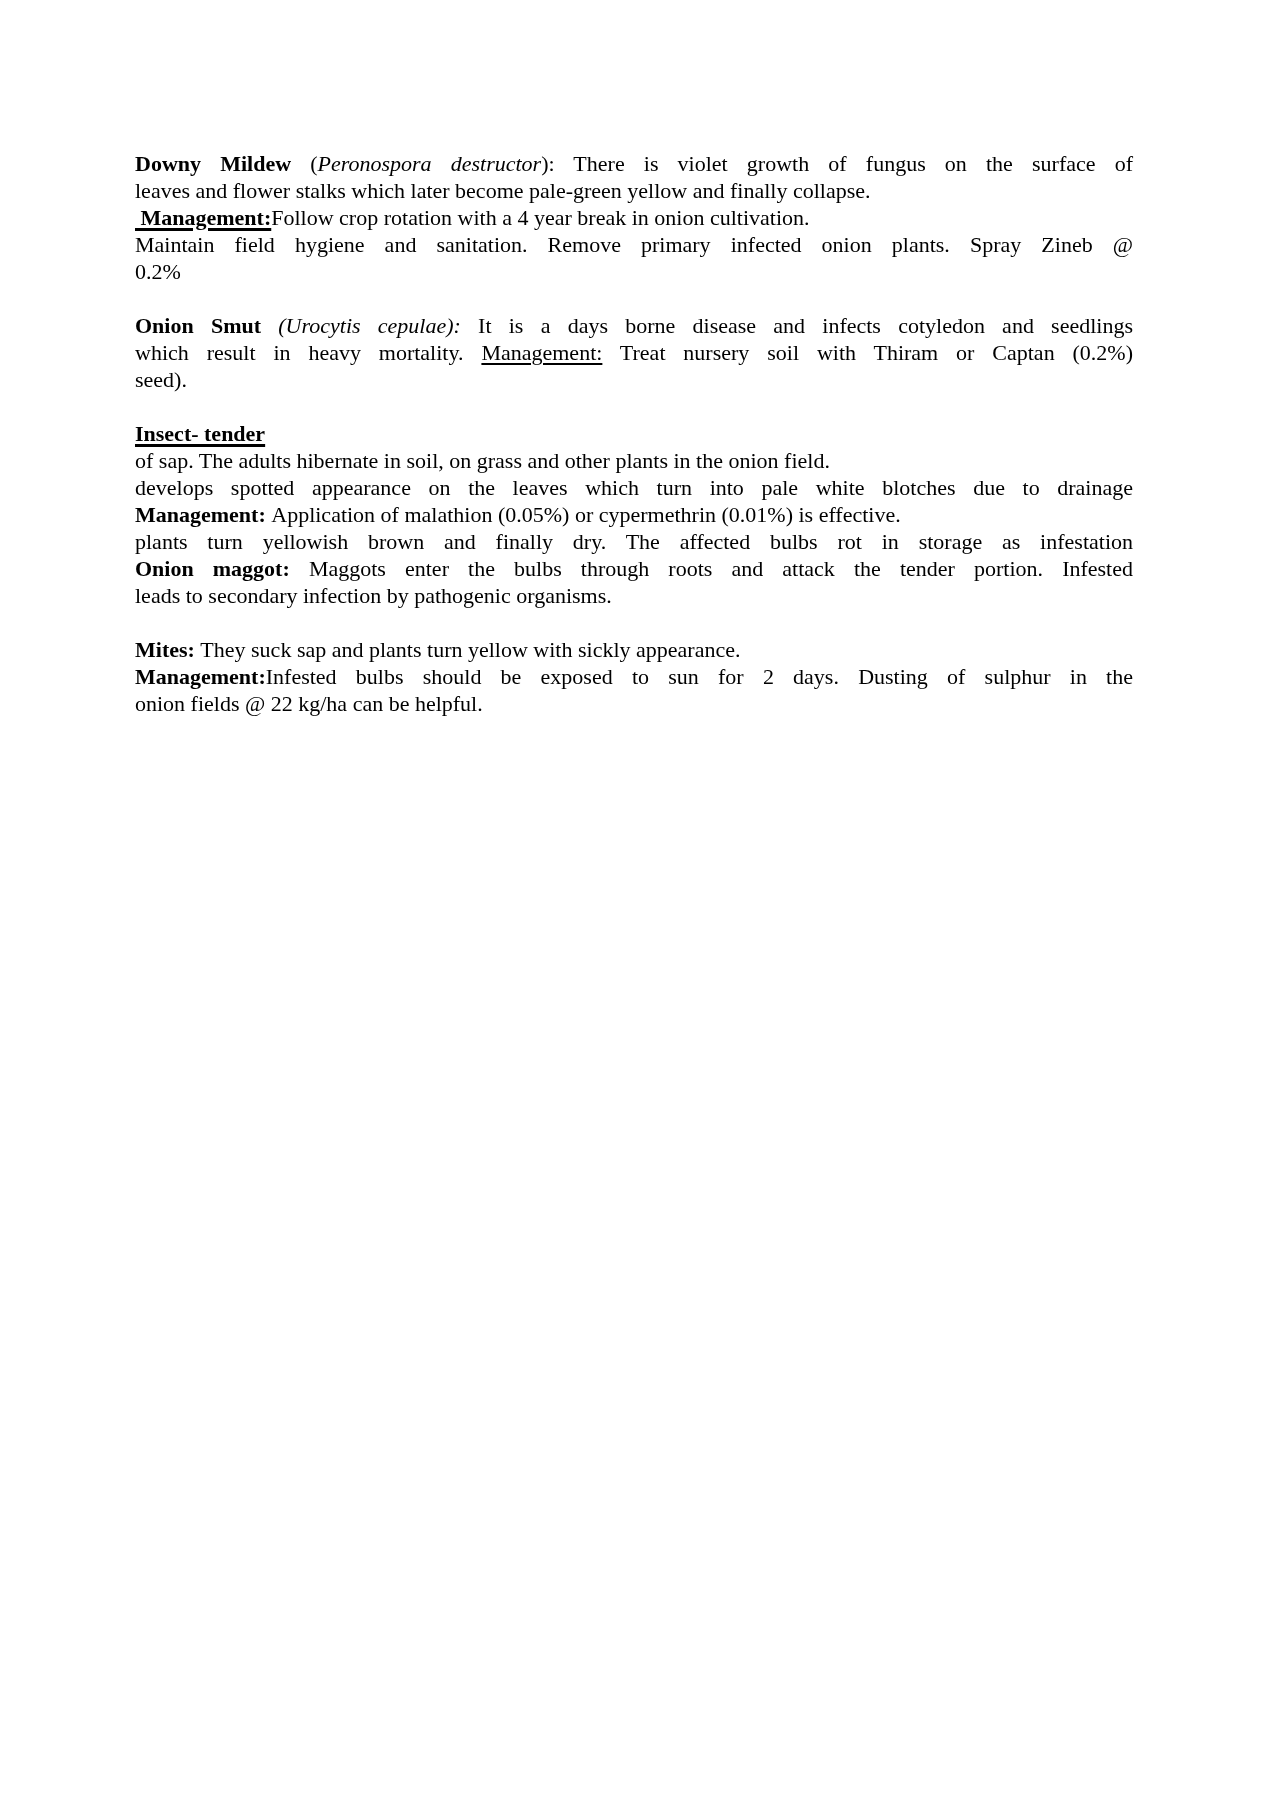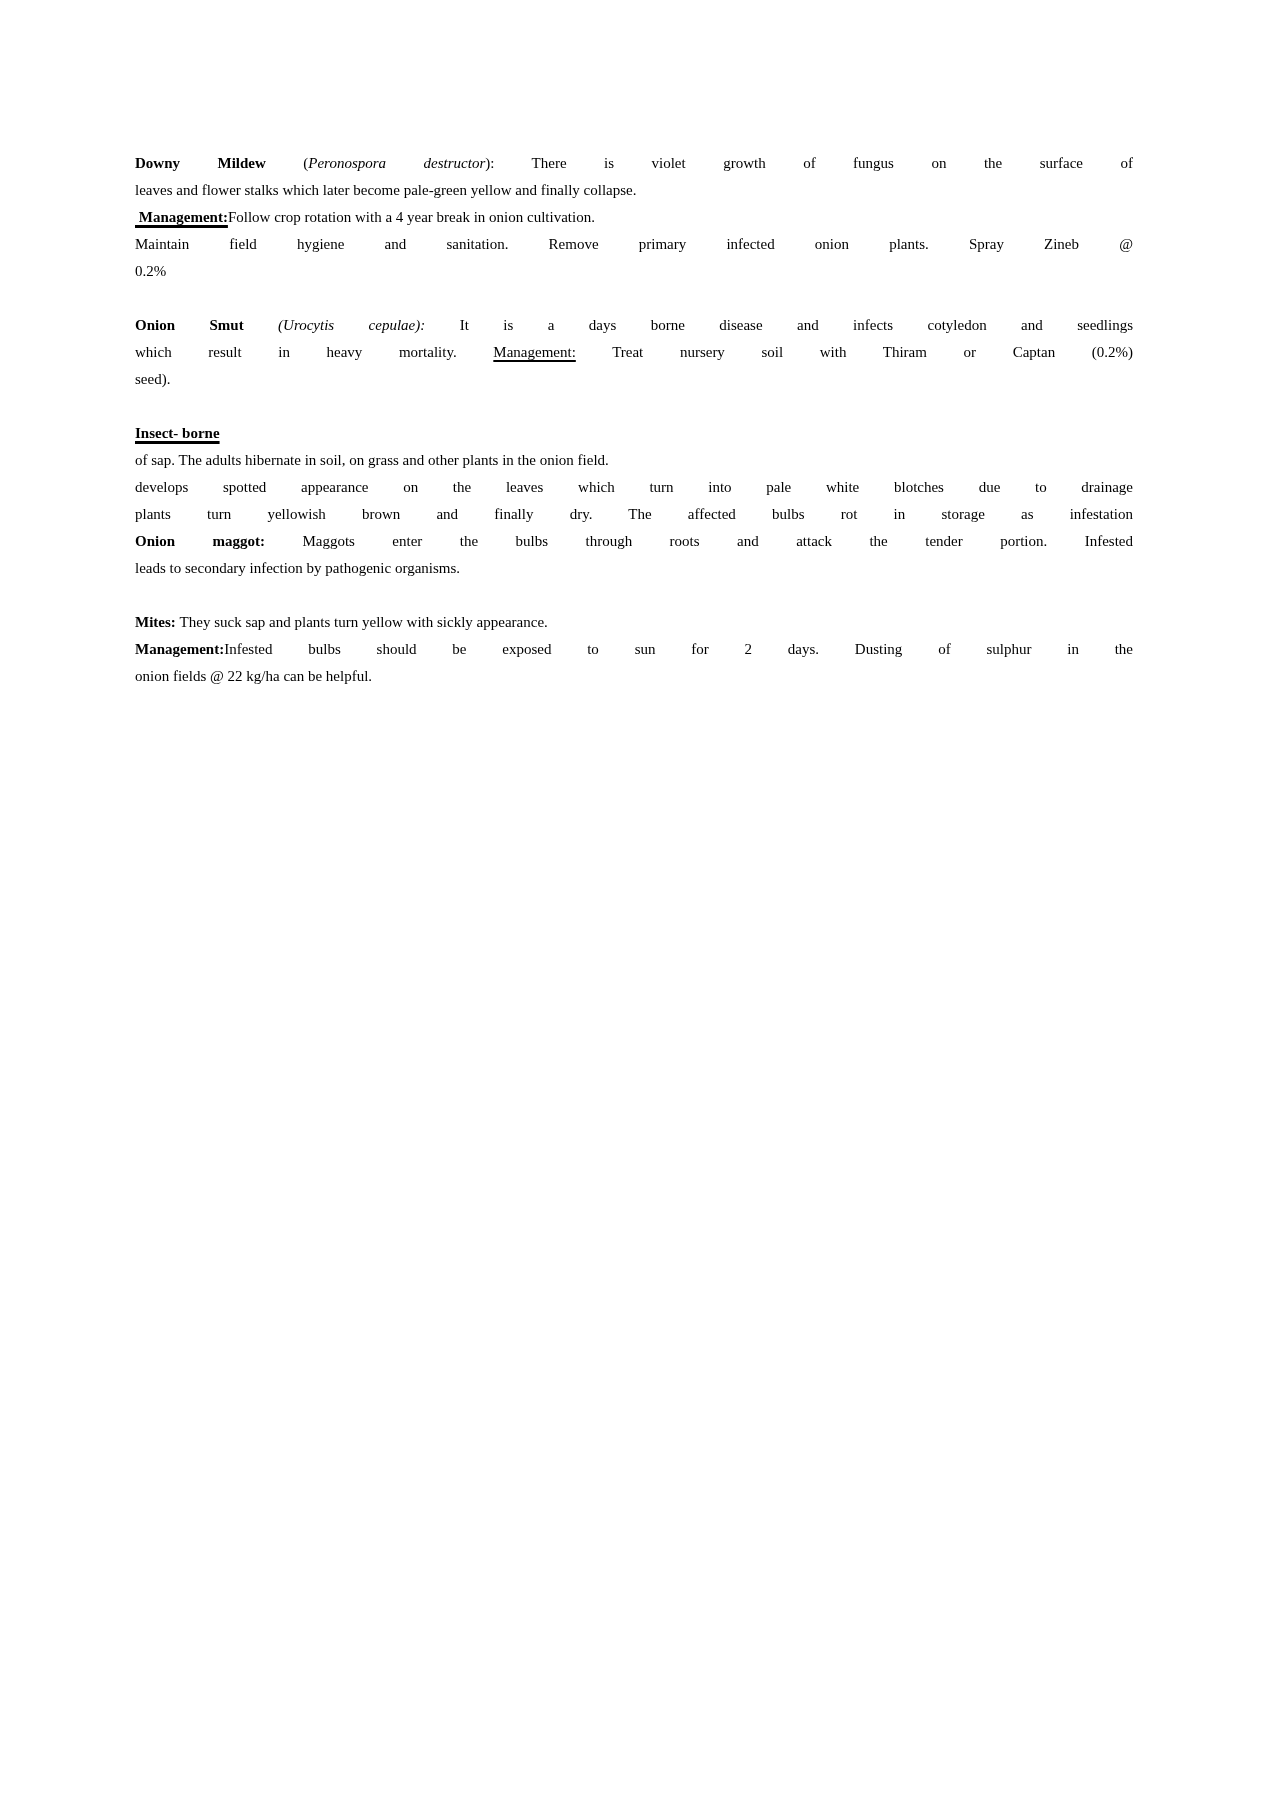--- a/index.html
+++ b/index.html
@@ -14,21 +14,21 @@
     background: #ffffff;
     overflow: hidden;
     font-family: "Liberation Serif", "DejaVu Serif", serif;
     color: #000000;
   }
   .doc-body {
     position: absolute;
     left: 135px;
     top: 150px;
     width: 998px;
-    font-size: 15px;
+    font-size: 22px;
     line-height: 27px;
   }
   .line {
     white-space: normal;
     min-height: 27px;
   }
   .line.just {
     text-align: justify;
     text-align-last: justify;
   }
@@ -48,23 +48,24 @@
       <div class="line just"><span class="b">Downy Mildew </span><span>(</span><span class="i">Peronospora destructor</span><span>): There is violet growth of fungus on the surface of</span></div>
       <div class="line"><span>leaves and flower stalks which later become pale-green yellow and finally collapse.</span></div>
       <div class="line"><span class="b u">&nbsp;Management:</span><span>Follow crop rotation with a 4 year break in onion cultivation.</span></div>
       <div class="line just"><span>Maintain field hygiene and sanitation. Remove primary infected onion plants. Spray Zineb @</span></div>
       <div class="line"><span>0.2%</span></div>
       <div class="line blank">&nbsp;</div>
       <div class="line just"><span class="b">Onion Smut </span><span class="i">(Urocytis cepulae): </span><span>It is a days borne disease and infects cotyledon and seedlings</span></div>
       <div class="line just"><span>which result in heavy mortality. </span><span class="u">Management:</span><span> Treat nursery soil with Thiram or Captan (0.2%)</span></div>
       <div class="line"><span>seed).</span></div>
       <div class="line blank">&nbsp;</div>
-      <div class="line"><span class="b u">Insect- borne</span></div>
+      <div class="line"><span class="b u">Insect- tender</span></div>
       <div class="line"><span>of sap. The adults hibernate in soil, on grass and other plants in the onion field.</span></div>
       <div class="line just"><span>develops spotted appearance on the leaves which turn into pale white blotches due to drainage</span></div>
+      <div class="line"><span class="b">Management: </span><span>Application of malathion (0.05%) or cypermethrin (0.01%) is effective.</span></div>
       <div class="line just"><span>plants turn yellowish brown and finally dry. The affected bulbs rot in storage as infestation</span></div>
       <div class="line just"><span class="b">Onion maggot: </span><span>Maggots enter the bulbs through roots and attack the tender portion. Infested</span></div>
       <div class="line"><span>leads to secondary infection by pathogenic organisms.</span></div>
       <div class="line blank">&nbsp;</div>
       <div class="line"><span class="b">Mites: </span><span>They suck sap and plants turn yellow with sickly appearance.</span></div>
       <div class="line just"><span class="b">Management:</span><span>Infested bulbs should be exposed to sun for 2 days. Dusting of sulphur in the</span></div>
       <div class="line"><span>onion fields @ 22 kg/ha can be helpful.</span></div>
     </div>
 </div>
 

